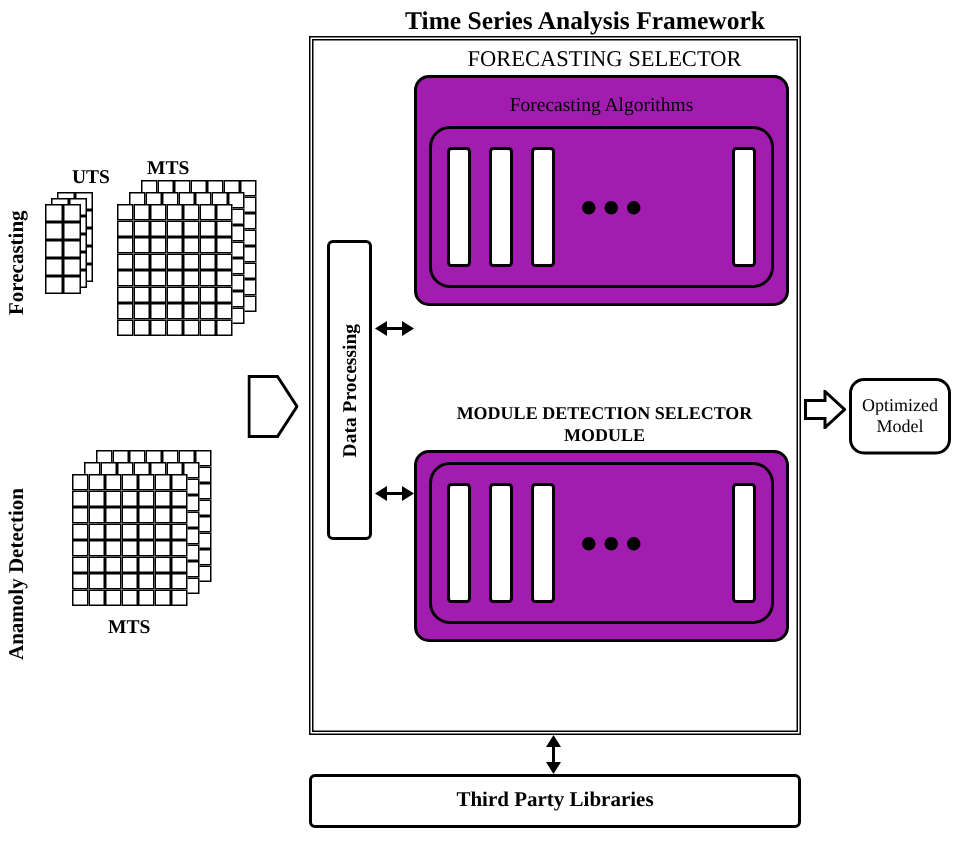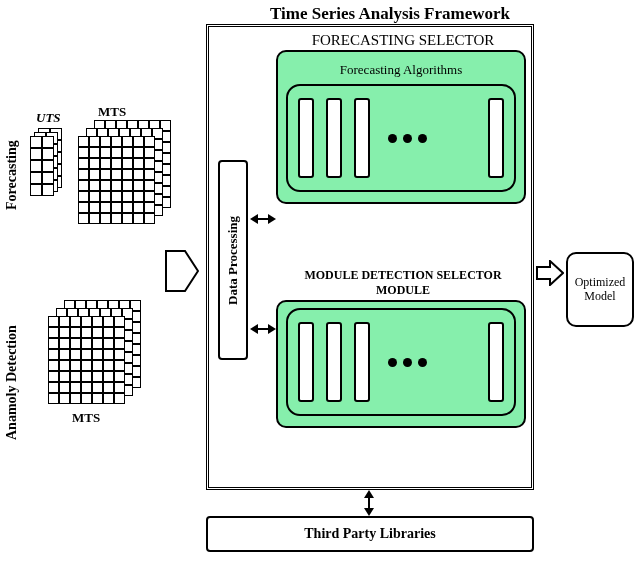--- a/index.html
+++ b/index.html
@@ -49,21 +49,21 @@
   
   .framework {
     border: 3px double #000;
     background: #fff;
   }
 
   
   .module {
     border: 2px solid #000;
     border-radius: 10px;
-    background: #86efac;
+    background: #a21caf;
     padding: 6px 8px 10px;
   }
   .subhead {
     text-align: center;
     font-size: 13px;
     margin: 4px 0 6px;
   }
 
   
   .algobox {
@@ -116,39 +116,39 @@
   
   .dharrow svg { display: block; }
 
   
   .outarrow svg { display: block; }
 
   .optbox {
     border: 2px solid #000;
     border-radius: 10px;
     width: 68px;
-    padding: 21px 2px;
+    padding: 9px 2px;
     text-align: center;
     font-size: 12px;
     line-height: 1.2;
   }
 
   .label {
     font-size: 13px;
     font-weight: bold;
     position: absolute;
   }
 </style>
 </head>
 <body>
 
 <div class="abs vtext" style="left:4px; top:120px; height:90px;">Forecasting</div>
 <div class="abs vtext" style="left:4px; top:300px; height:140px;">Anamoly Detection</div>
 
-<div class="label" style="left:36px; top:110px;font-style:italic;">UTS</div>
+<div class="label" style="left:48px; top:110px;">UTS</div>
 
 <div class="abs" style="left:30px; top:128px; width:40px; height:74px;">
   <div class="stacklayer" style="left:8px; top:0;">
     <div class="minigrid">
         <div class="cell"></div>
         <div class="cell"></div>
         <div class="cell"></div>
         <div class="cell"></div>
         <div class="cell"></div>
         <div class="cell"></div>

